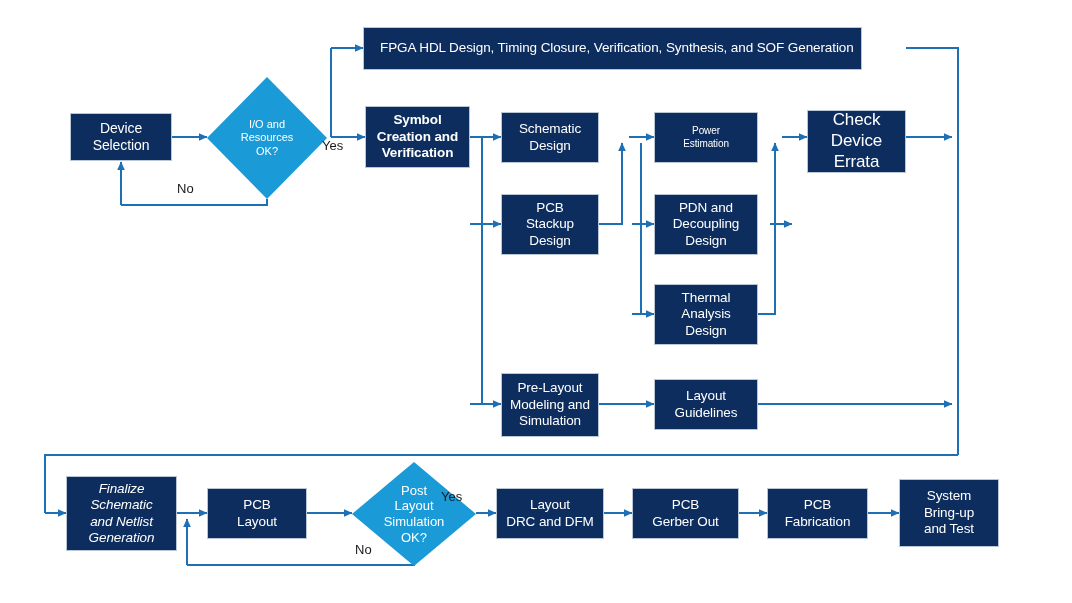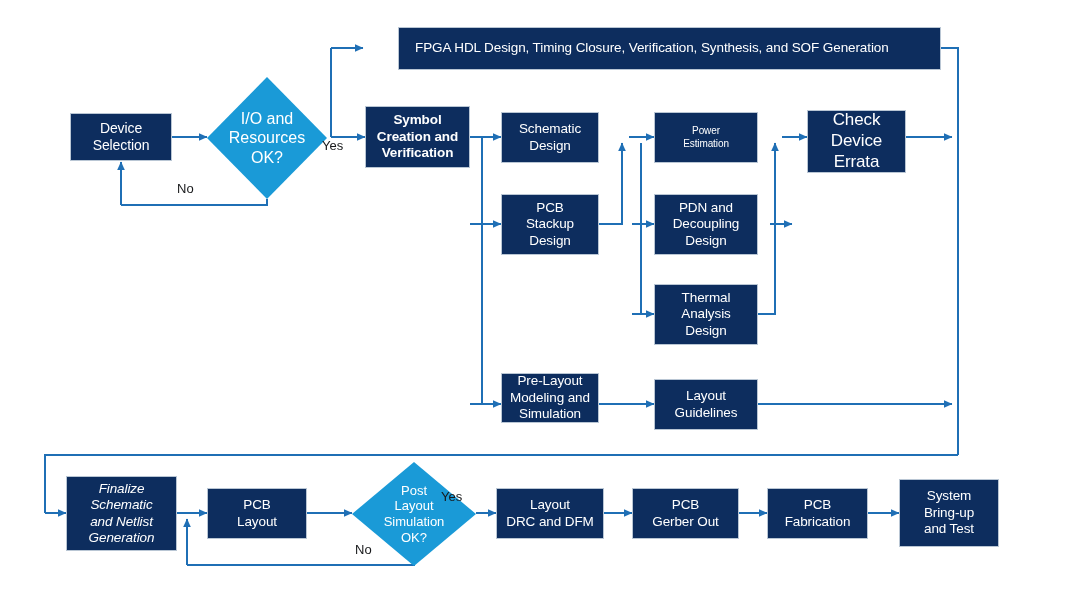--- a/index.html
+++ b/index.html
@@ -119,25 +119,25 @@
       <path d="M958,455 L45,455 L45,513"></path>
 
       <path d="M414,565 L414,565"></path>
       <path d="M414,564 L414,565 L187,565"></path>
     </g>
   </svg>
 
   <div class="node" style="left:70px;top:113px;width:102px;height:48px;font-size:14px;">Device
 Selection</div>
 
-  <div class="diamond" style="left:207px;top:77px;width:120px;height:122px;font-size:16px;">I/O and
+  <div class="diamond" style="left:207px;top:77px;width:120px;height:122px;font-size:11px;">I/O and
 Resources
 OK?</div>
 
-  <div class="node wide" style="left:363px;top:27px;width:543px;height:43px;font-size:13.5px;margin-left:35px;">FPGA HDL Design, Timing Closure, Verification, Synthesis, and SOF Generation</div>
+  <div class="node wide" style="left:363px;top:27px;width:499px;height:43px;font-size:13.5px;">FPGA HDL Design, Timing Closure, Verification, Synthesis, and SOF Generation</div>
 
   <div class="node" style="left:365px;top:106px;width:105px;height:62px;font-size:13.5px;font-weight:bold;">Symbol
 Creation and
 Verification</div>
 
   <div class="node" style="left:501px;top:112px;width:98px;height:51px;font-size:13.5px;">Schematic
 Design</div>
 
   <div class="node" style="left:501px;top:194px;width:98px;height:61px;font-size:13.5px;">PCB
 Stackup
@@ -151,21 +151,21 @@
 Design</div>
 
   <div class="node" style="left:654px;top:284px;width:104px;height:61px;font-size:13.5px;">Thermal
 Analysis
 Design</div>
 
   <div class="node" style="left:807px;top:110px;width:99px;height:63px;font-size:17px;">Check
 Device
 Errata</div>
 
-  <div class="node" style="left:501px;top:373px;width:98px;height:50px;font-size:13.5px;">Pre-Layout
+  <div class="node" style="left:501px;top:373px;width:98px;height:64px;font-size:13.5px;">Pre-Layout
 Modeling and
 Simulation</div>
 
   <div class="node" style="left:654px;top:379px;width:104px;height:51px;font-size:13.5px;">Layout
 Guidelines</div>
 
   <div class="node" style="left:66px;top:476px;width:111px;height:75px;font-size:13.5px;font-style:italic;">Finalize
 Schematic
 and Netlist
 Generation</div>

